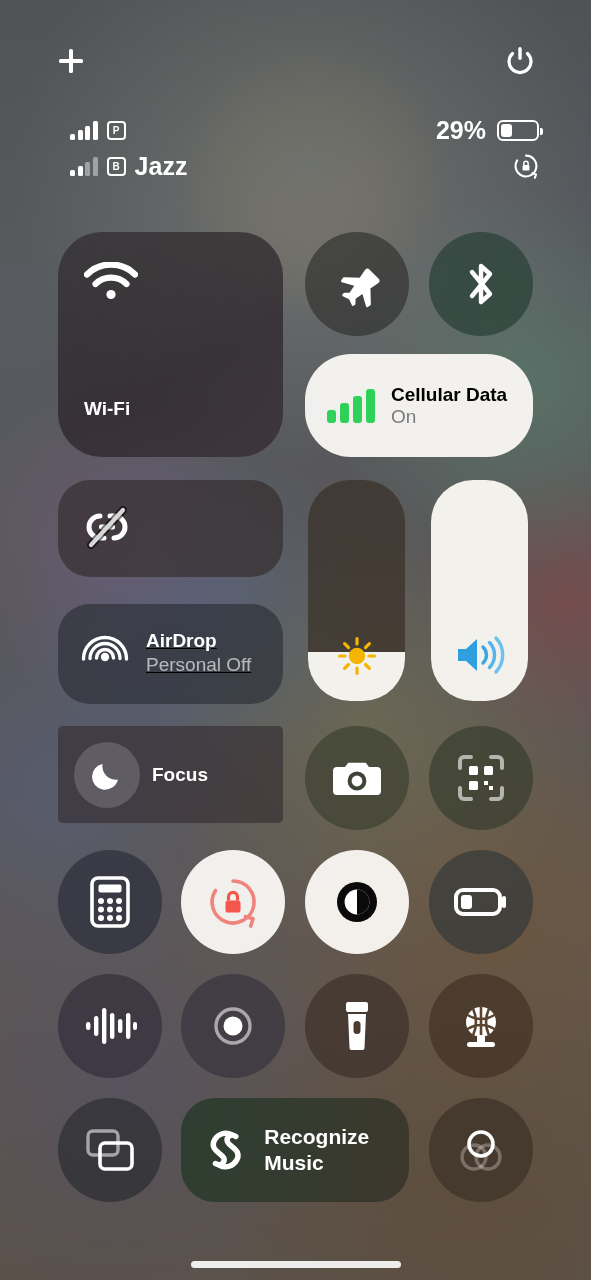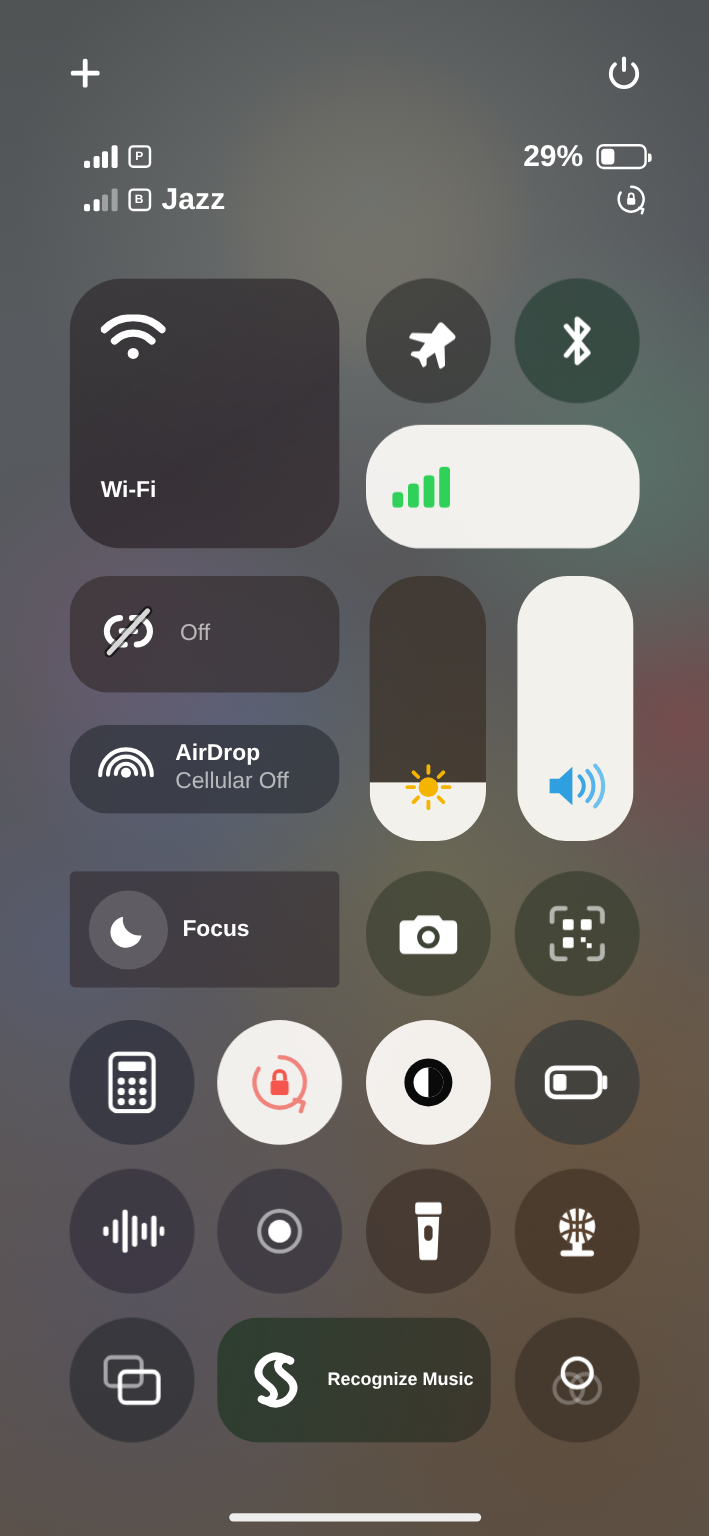--- a/index.html
+++ b/index.html
@@ -133,23 +133,24 @@
   .cell-text .t { color:#000; font-size:19px; font-weight:bold; }
   .cell-text .s { color:#7c7c80; font-size:19px; }
 
   
   .hotspot-tile {
     left:58px; top:258px; width:225px; height:97px; border-radius:32px;
     display:flex; align-items:center; gap:14px; padding-left:20px;
     background:rgba(48,40,38,0.62);
   }
   .airdrop-tile {
-    left:58px; top:382px; width:225px; height:74px; border-radius:32px;
+    left:58px; top:382px; width:225px; height:100px; border-radius:32px;
     display:flex; align-items:center; gap:14px; padding-left:20px;
     background:rgba(40,44,50,0.62);
+    text-decoration:underline;
   }
   .row-text .t { color:#fff; font-size:19px; font-weight:bold; line-height:1.2; }
   .row-text .s { color:rgba(235,235,235,0.7); font-size:19px; line-height:1.3; }
 
   
   .slider {
     position:absolute; width:97px; height:221px;
     border-radius:42px; overflow:hidden;
     background:rgba(52,40,30,0.62);
   }
@@ -187,21 +188,21 @@
   .record-tile { left:181px; top:752px; width:104px; height:104px; background:rgba(52,48,60,0.64); }
   .torch-tile  { left:305px; top:752px; width:104px; height:104px; background:rgba(58,46,40,0.66); }
   .hearing-tile{ left:429px; top:752px; width:104px; height:104px; background:rgba(66,50,36,0.70); }
 
   .mirror-tile { left:58px; top:876px; width:104px; height:104px; background:rgba(42,44,48,0.68); }
   .shazam-tile {
     left:181px; top:876px; width:228px; height:104px; border-radius:34px;
     display:flex; align-items:center; gap:14px; padding-left:20px;
     background:linear-gradient(105deg, rgba(36,58,40,0.82), rgba(48,46,38,0.72));
   }
-  .shazam-text { color:#fff; font-size:15px; font-weight:bold; line-height:1.25; }
+  .shazam-text { color:#fff; font-size:21px; font-weight:bold; line-height:1.25; }
   .rings-tile  { left:429px; top:876px; width:104px; height:104px; background:rgba(60,48,38,0.70); }
 
   
   .home-indicator {
     position:absolute; left:50%; transform:translateX(-50%);
     bottom:12px; width:210px; height:7px;
     background:rgba(245,245,245,0.95); border-radius:4px;
   }
 </style>
 </head>
@@ -295,49 +296,52 @@
       </svg>
     </div>
 
     <div class="tile on-white pill cellular-tile">
       <span class="cell-bars">
         <i></i>
           <i></i>
           <i></i>
           <i></i>
       </span>
+      <span class="cell-text">
+        <span class="t" style="display:block">Cellular Data</span>
+        <span class="s" style="display:block">On</span>
+      </span>
     </div>
 
     <div class="tile hotspot-tile">
       <span>
         <svg width="58" height="50" viewBox="0 0 58 50">
           <path d="M22 14 a11 11 0 0 0 0 22 h4" stroke="#fff" stroke-width="5" fill="none" stroke-linecap="round"></path>
           <path d="M36 36 a11 11 0 0 0 0 -22 h-4" stroke="#fff" stroke-width="5" fill="none" stroke-linecap="round"></path>
           <rect x="21" y="22.6" width="16" height="4.8" rx="2" fill="#fff"></rect>
           <line x1="13" y1="43" x2="45" y2="8" stroke="#000" stroke-width="8" stroke-linecap="round" opacity="0.55"></line>
           <line x1="13" y1="43" x2="45" y2="8" stroke="#d8d8d8" stroke-width="4.2" stroke-linecap="round"></line>
         </svg>
       </span>
       <span class="row-text">
-        <span class="s" style="display:block">Off</span>
       </span>
     </div>
 
     <div class="tile airdrop-tile">
       <span>
         <svg width="54" height="50" viewBox="0 0 54 50">
           <circle cx="27" cy="30" r="4.2" fill="#fff"></circle>
           <path d="M18.5 31 a8.5 8.5 0 0 1 17 0" stroke="#fff" stroke-width="3.4" fill="none" stroke-linecap="round"></path>
           <path d="M12 31.5 a15 15 0 0 1 30 0" stroke="#fff" stroke-width="3.4" fill="none" stroke-linecap="round"></path>
           <path d="M5.5 32 a21.5 21.5 0 0 1 43 0" stroke="#fff" stroke-width="3.4" fill="none" stroke-linecap="round"></path>
         </svg>
       </span>
       <span class="row-text">
         <span class="t" style="display:block">AirDrop</span>
-        <span class="s" style="display:block">Cellular Off</span>
+        <span class="s" style="display:block">Personal Off</span>
       </span>
     </div>
 
     <div class="slider brightness-slider">
       <div class="fill" style="height:22%;"></div>
       <div class="knob-icon">
         <svg width="42" height="42" viewBox="0 0 42 42">
           <circle cx="21" cy="21" r="8.2" fill="#f5b400"></circle>
           <g stroke="#f5b400" stroke-width="3.2" stroke-linecap="round">
             <line x1="21" y1="3.5" x2="21" y2="9"></line>

